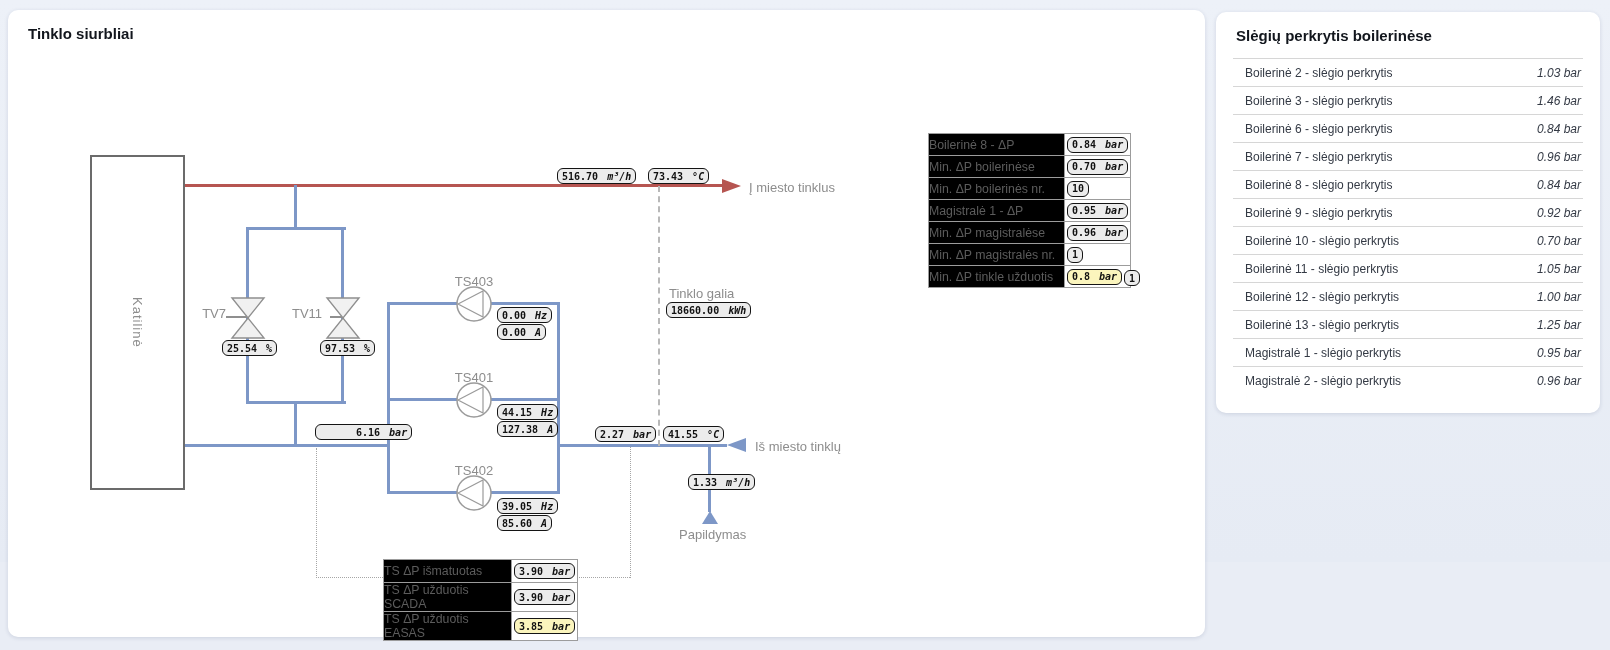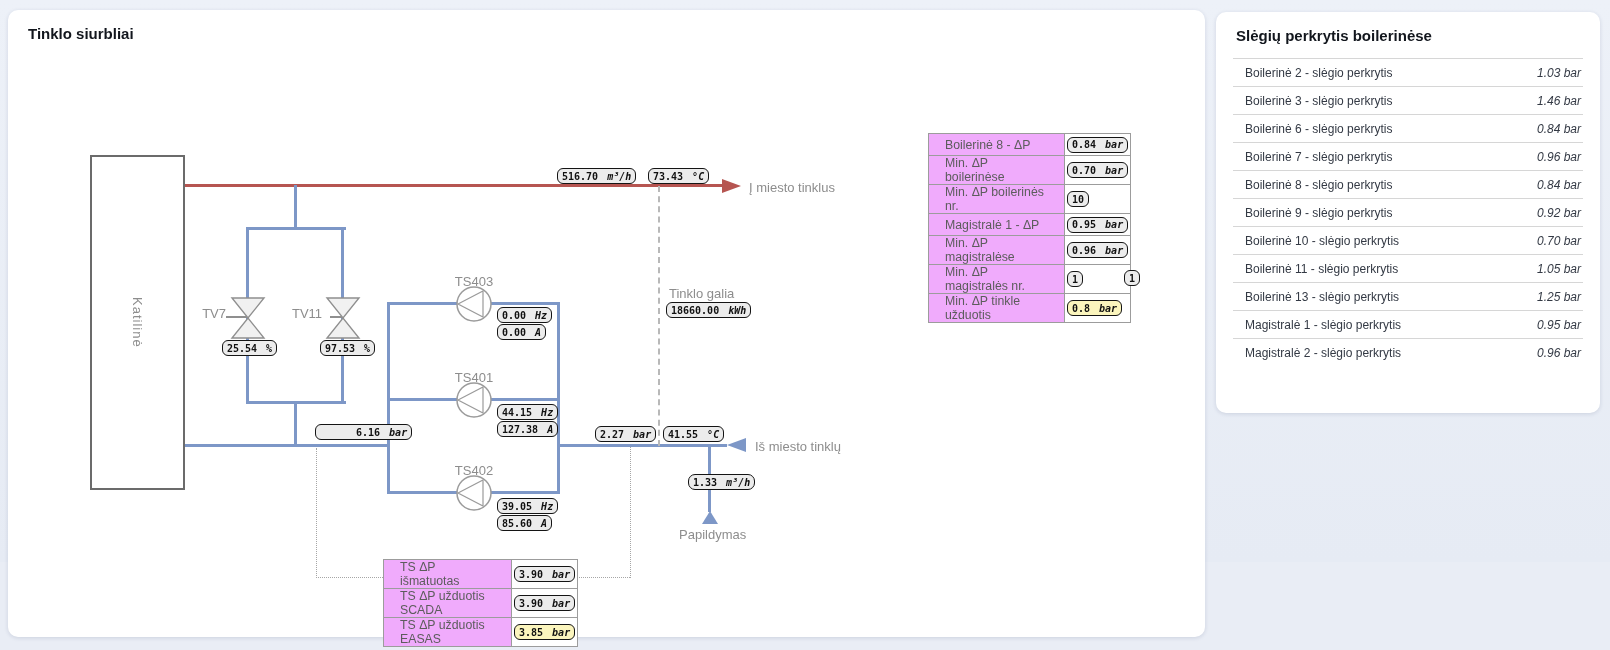--- a/index.html
+++ b/index.html
@@ -40,21 +40,21 @@
   .readout{display:inline-flex;align-items:center;gap:9px;border:1.6px solid #141414;border-radius:6px;
            background:var(--boxbg);padding:1px 4px;height:16px;
            font-family:"DejaVu Sans Mono",monospace;font-size:10px;font-weight:bold;color:#111;white-space:nowrap;}
   .readout.abs{position:absolute;}
   .readout .ru{font-style:italic;}
   .readout.yellow{background:var(--hl);}
 
   
   table.sctable{position:absolute;border-collapse:collapse;background:#fff;}
   table.sctable td{border:1px solid #9c9c9c;font-size:12.3px;color:#5c5c5c;vertical-align:middle;}
-  table.sctable td.lbl{background:#f0abfc;padding:0 16px;}
+  table.sctable td.lbl{background:#000000;padding:0 0;}
   table.sctable td.val{background:#fff;padding:0 2px;}
   #dp-table td{height:22px;} #dp-table td.lbl{width:136px;} #dp-table td.val{width:58px;}
   #ts-table td{height:23px;} #ts-table td.lbl{width:128px;} #ts-table td.val{width:64px;}
 
   
   #pressure-rows{position:absolute;left:17px;top:46px;width:350px;}
   .prow{display:flex;justify-content:space-between;align-items:center;height:28px;border-top:1px solid #d6d6d6;
         padding-left:12px;padding-right:2px;font-size:12px;color:#333944;}
   .prow .pval{font-style:italic;}
 </style>
@@ -192,21 +192,21 @@
       <span class="ru">bar</span>
     </div>
     <div class="readout abs" style="left:587px;top:416px;">
       <span class="rv">2.27</span>
       <span class="ru">bar</span>
     </div>
     <div class="readout abs" style="left:655px;top:416px;">
       <span class="rv">41.55</span>
       <span class="ru">°C</span>
     </div>
-    <div class="readout abs" style="left:680px;top:464px;border-radius:7px;">
+    <div class="readout abs" style="left:680px;top:464px;">
       <span class="rv">1.33</span>
       <span class="ru">m³/h</span>
     </div>
 
     <table class="sctable" id="dp-table" style="left:920px;top:123px;">
       <tbody>
           <tr>
         <td class="lbl">Boilerinė 8 - ΔP</td>
         <td class="val"><span class="readout">
                 <span class="rv">0.84</span>
@@ -315,20 +315,24 @@
         </div>
       <div class="prow">
           <span class="plbl">Boilerinė 10 - slėgio perkrytis</span>
           <span class="pval">0.70 bar</span>
         </div>
       <div class="prow">
           <span class="plbl">Boilerinė 11 - slėgio perkrytis</span>
           <span class="pval">1.05 bar</span>
         </div>
       <div class="prow">
+          <span class="plbl">Boilerinė 12 - slėgio perkrytis</span>
+          <span class="pval">1.00 bar</span>
+        </div>
+      <div class="prow">
           <span class="plbl">Boilerinė 13 - slėgio perkrytis</span>
           <span class="pval">1.25 bar</span>
         </div>
       <div class="prow">
           <span class="plbl">Magistralė 1 - slėgio perkrytis</span>
           <span class="pval">0.95 bar</span>
         </div>
       <div class="prow">
           <span class="plbl">Magistralė 2 - slėgio perkrytis</span>
           <span class="pval">0.96 bar</span>

